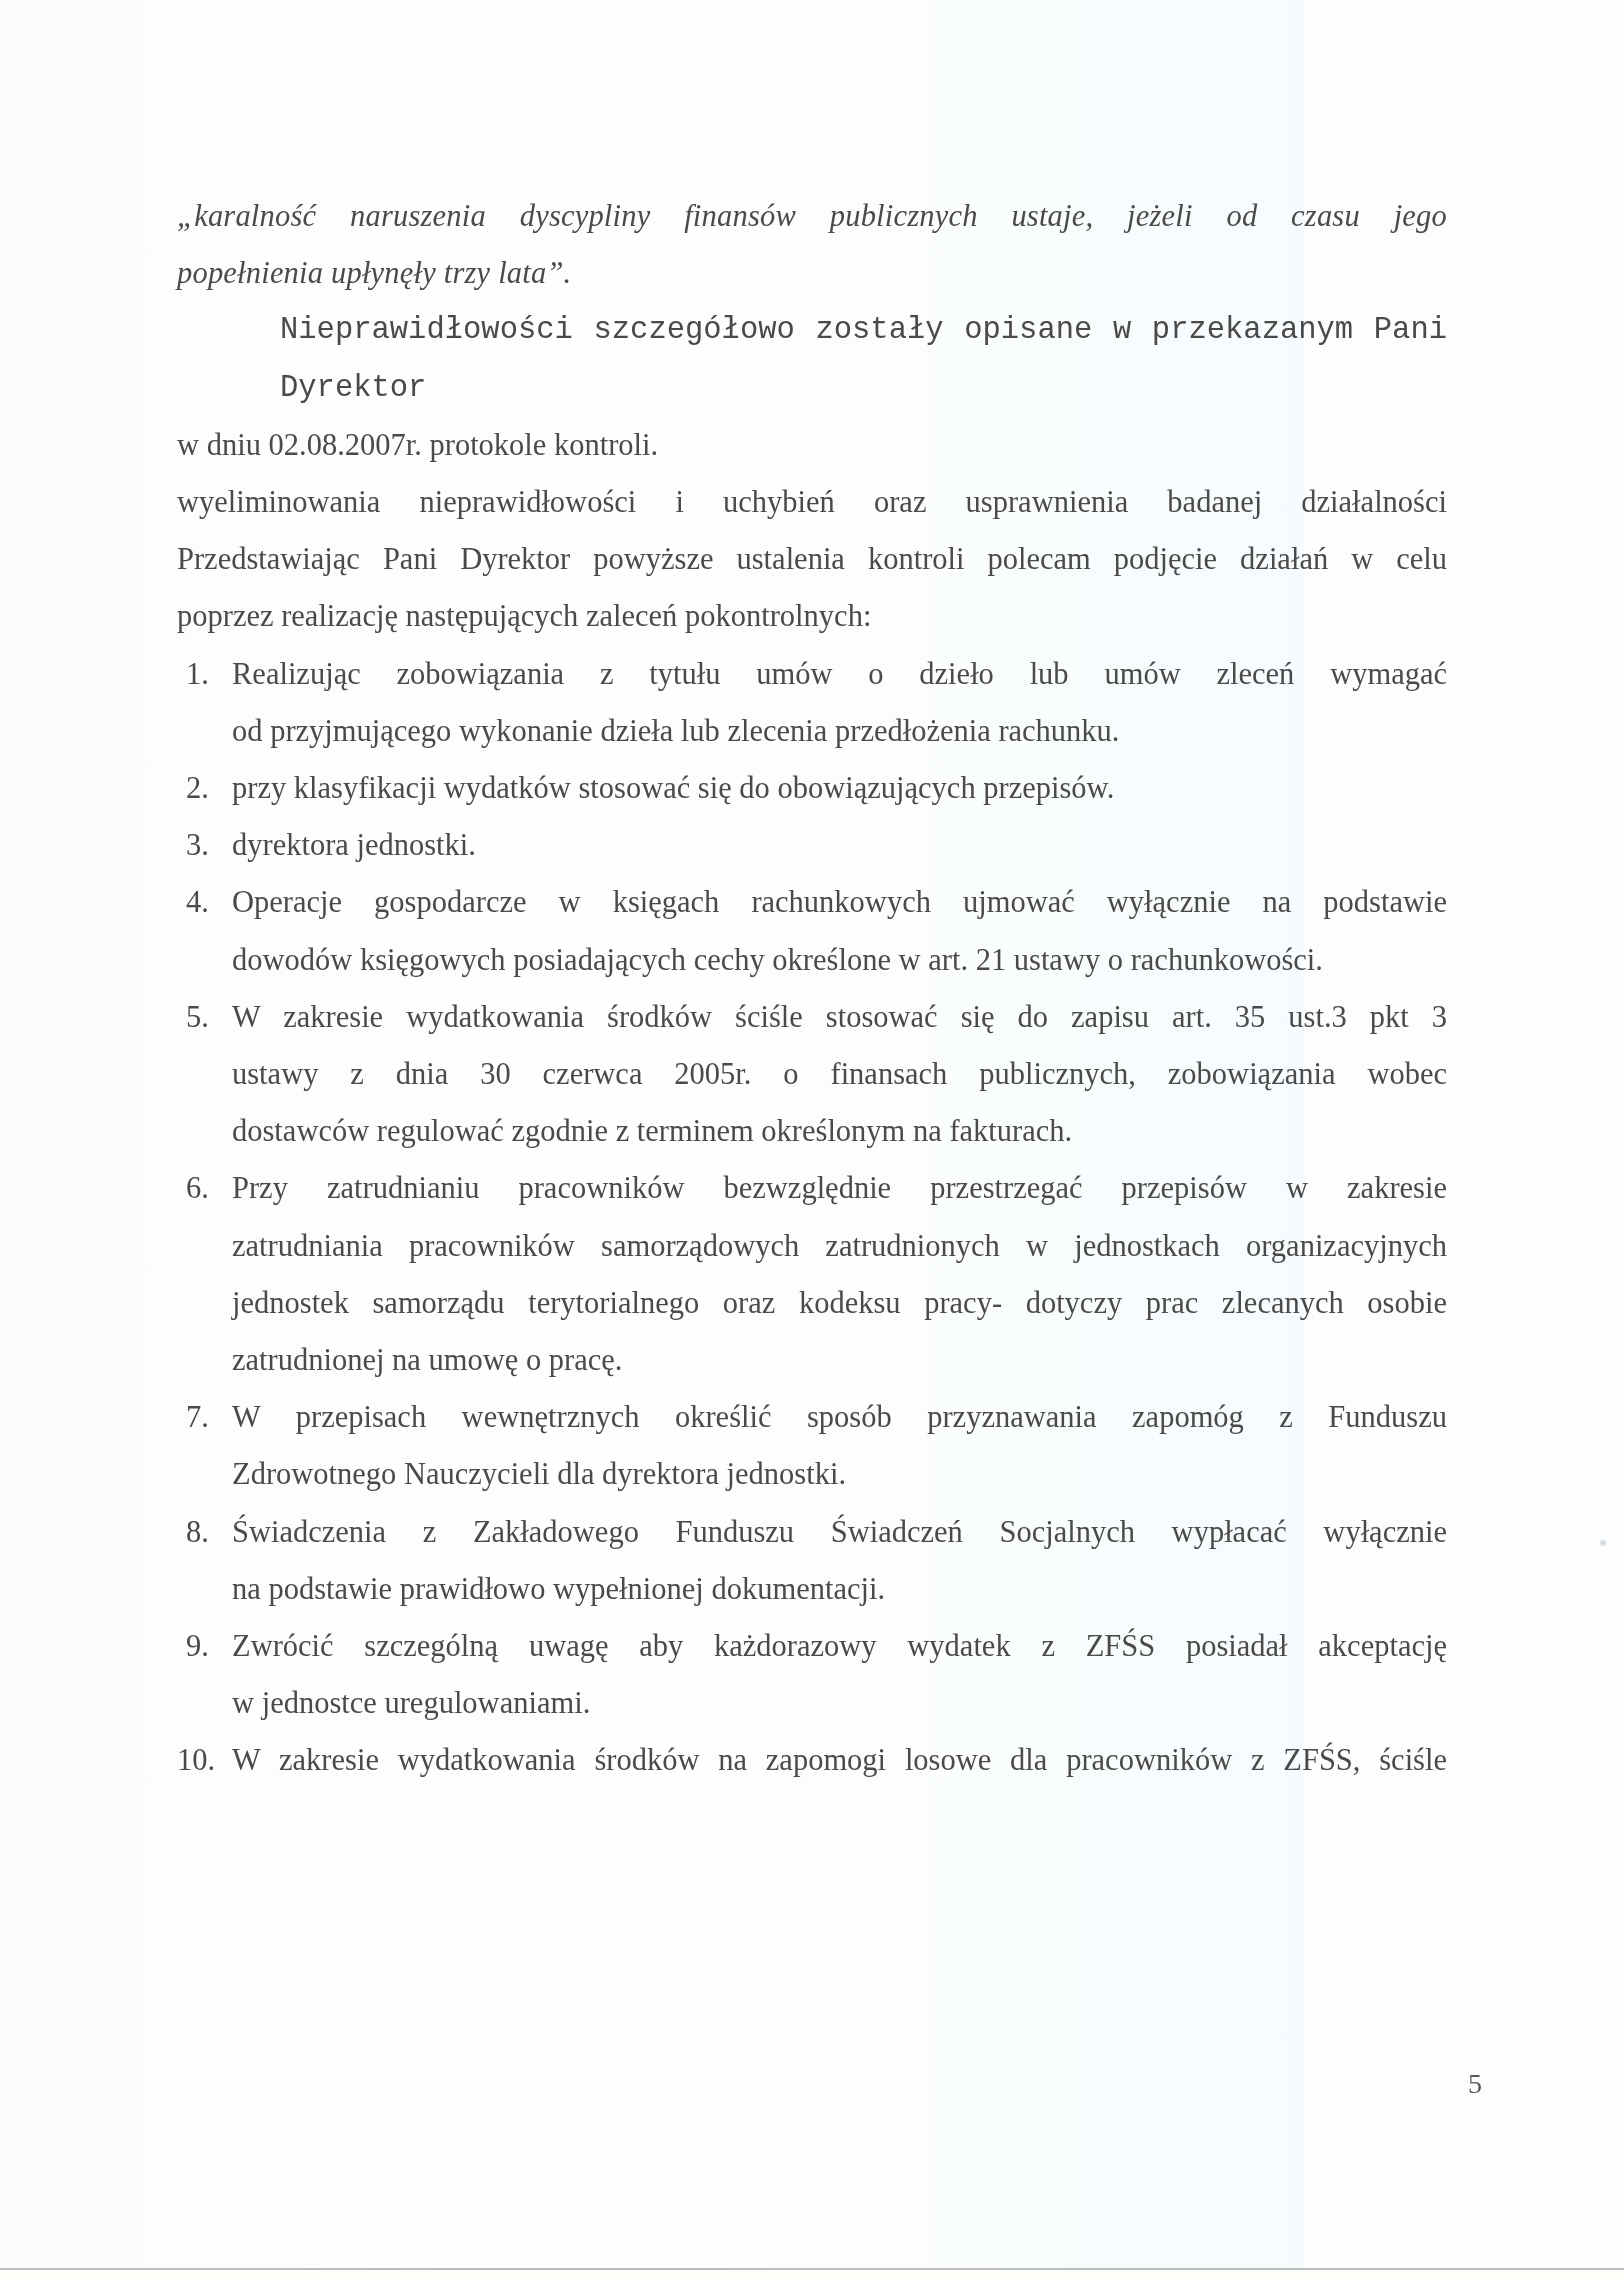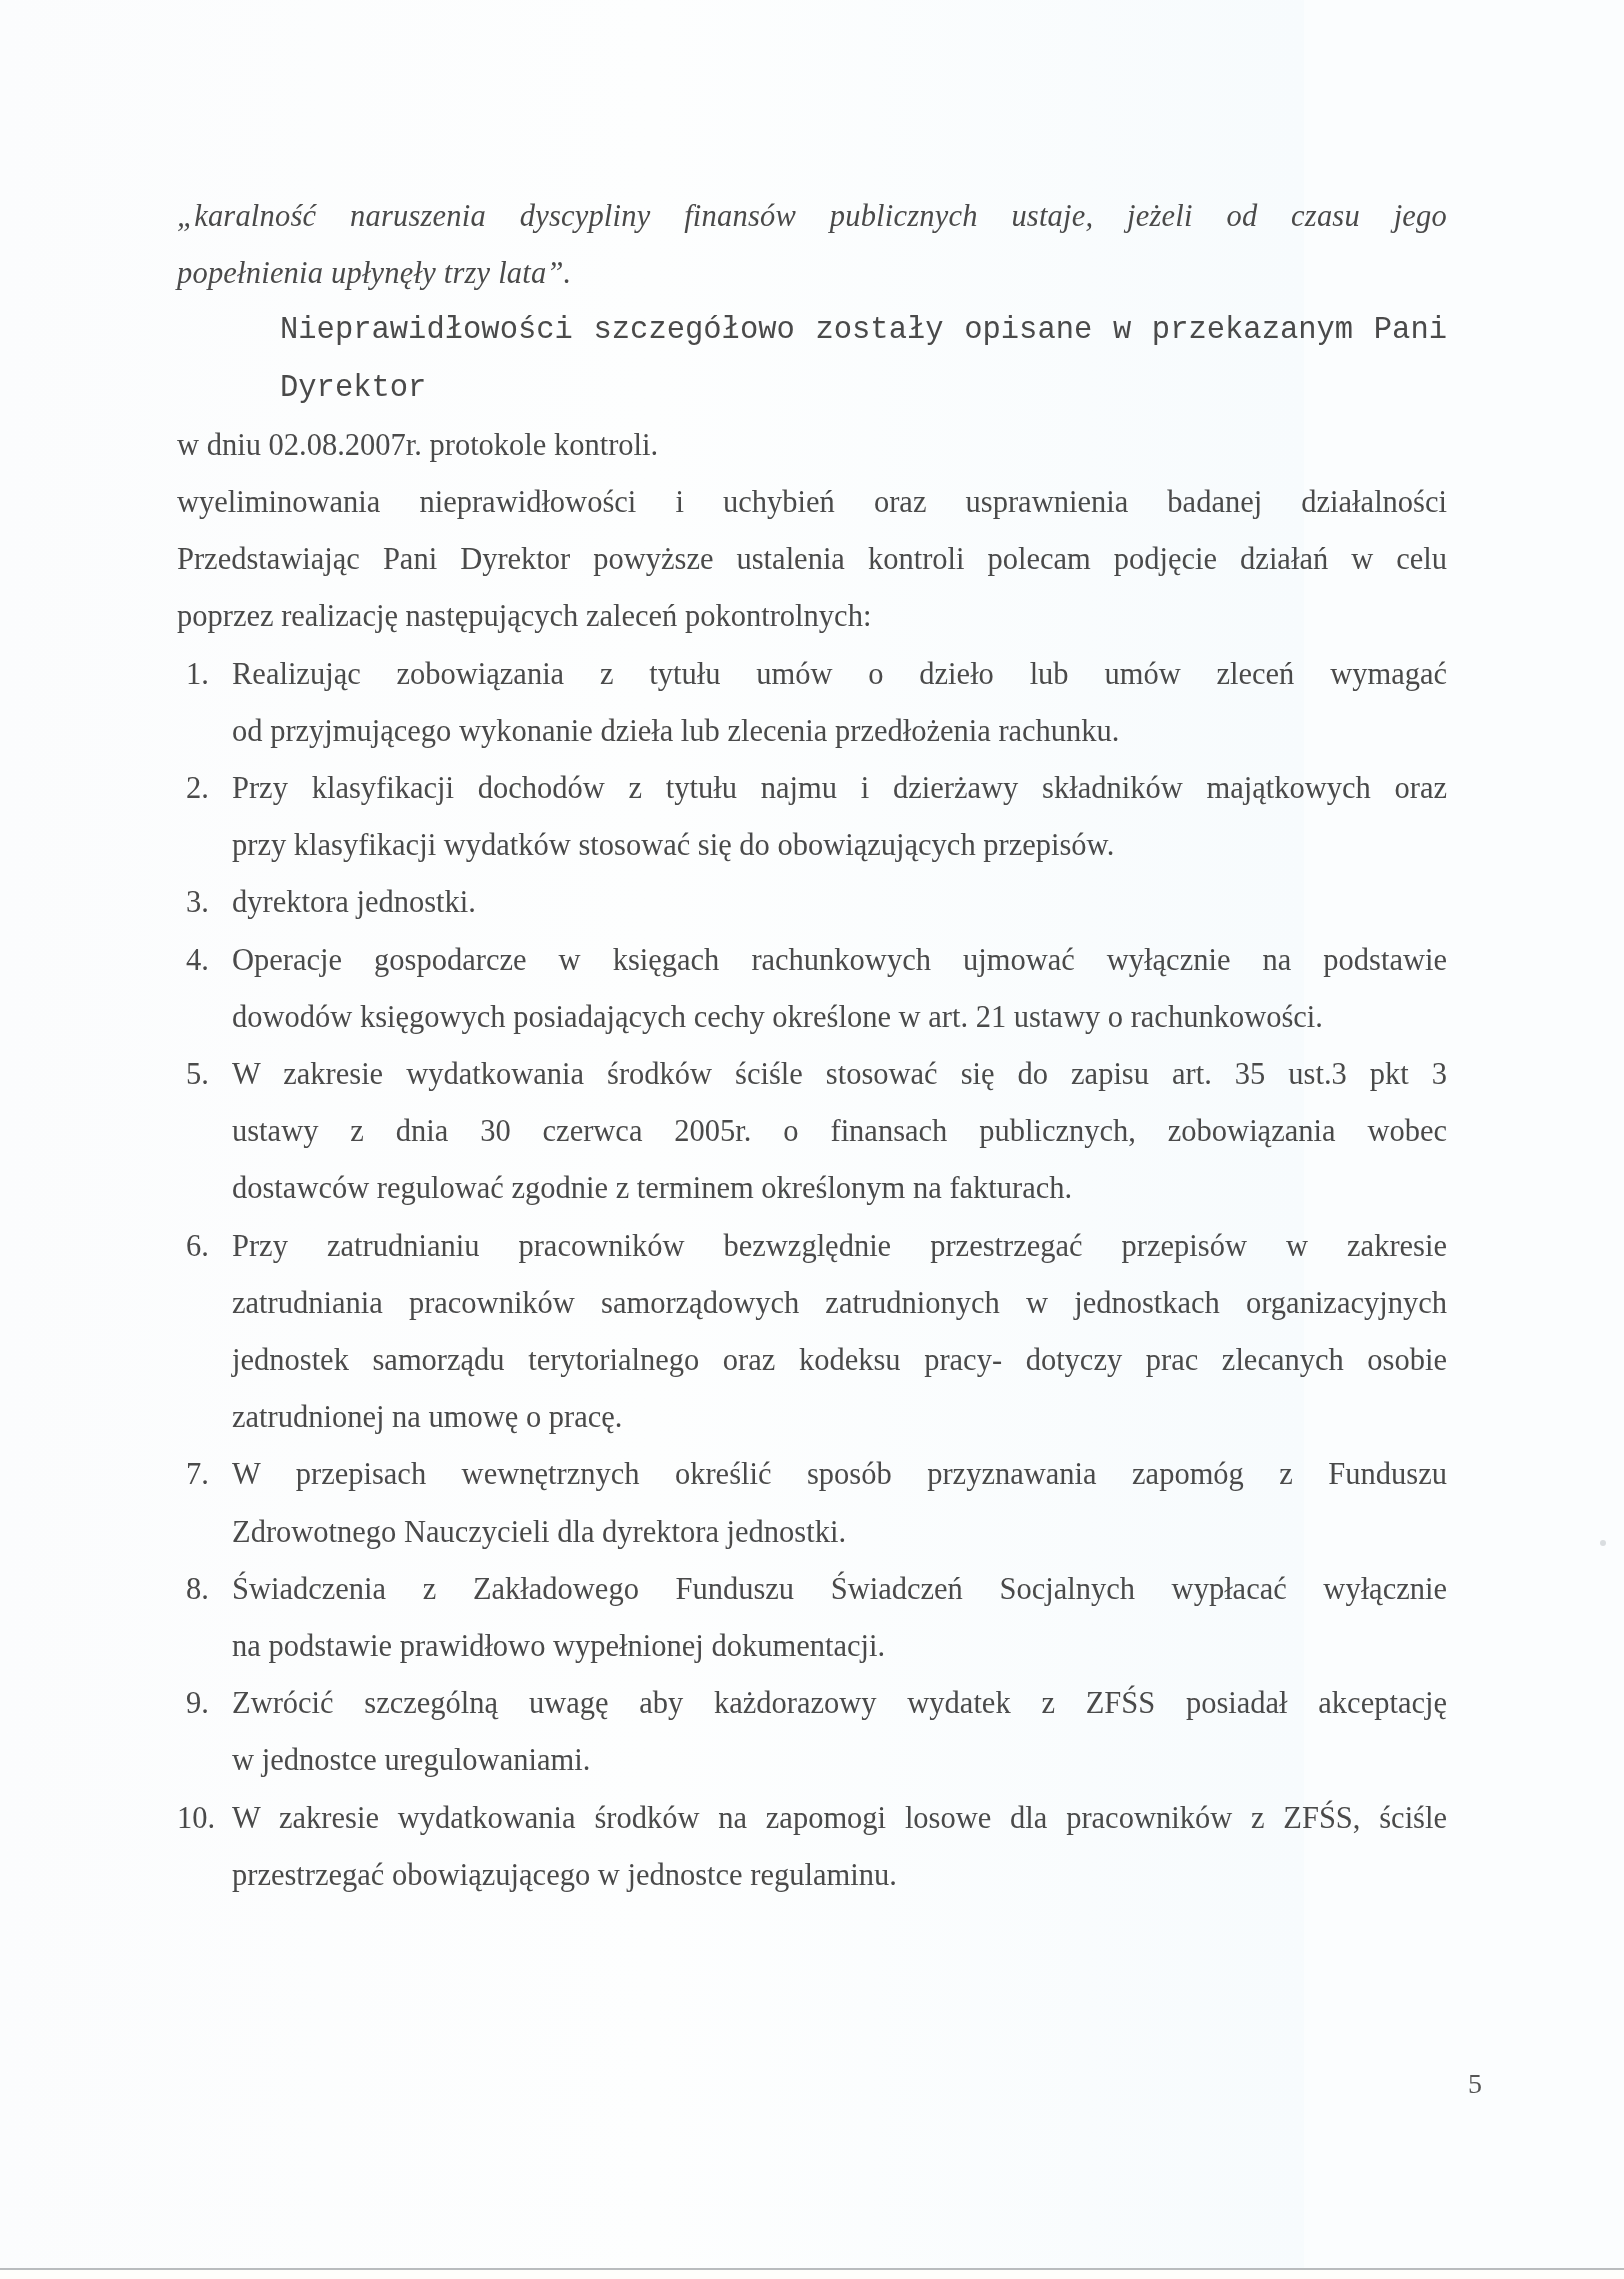--- a/index.html
+++ b/index.html
@@ -66,21 +66,20 @@
     </div>
 
     <ol class="list">
       <li class="item">
         <span class="num">1.</span>
         <span class="line justify">Realizując zobowiązania z tytułu umów o dzieło lub umów zleceń wymagać</span>
         <span class="line">od przyjmującego wykonanie dzieła lub  zlecenia  przedłożenia rachunku.</span>
       </li>
       <li class="item">
         <span class="num">2.</span>
-        <span class="line justify">Przy klasyfikacji  dochodów z tytułu najmu i dzierżawy składników majątkowych oraz</span>
         <span class="line">przy klasyfikacji  wydatków stosować się do obowiązujących przepisów.</span>
       </li>
       <li class="item">
         <span class="num">3.</span>
         <span class="line">dyrektora jednostki.</span>
       </li>
       <li class="item">
         <span class="num">4.</span>
         <span class="line justify">Operacje gospodarcze w księgach rachunkowych ujmować wyłącznie na podstawie</span>
         <span class="line">dowodów księgowych posiadających cechy określone w art. 21 ustawy o rachunkowości.</span>
@@ -109,21 +108,20 @@
         <span class="line">na podstawie prawidłowo wypełnionej dokumentacji.</span>
       </li>
       <li class="item">
         <span class="num">9.</span>
         <span class="line justify">Zwrócić szczególną uwagę aby każdorazowy wydatek z ZFŚS posiadał akceptację</span>
         <span class="line">w jednostce uregulowaniami.</span>
       </li>
       <li class="item wide">
         <span class="num">10.</span>
         <span class="line justify"> W zakresie wydatkowania środków na zapomogi losowe dla pracowników z ZFŚS, ściśle</span>
-        <span class="line">przestrzegać obowiązującego w jednostce regulaminu.</span>
       </li>
     </ol>
   </div>
 
   <div class="page-number">5</div>
   <div class="speck"></div>
   <div class="scan-edge"></div>
   <div class="scan-below"></div>
 </div>
 

